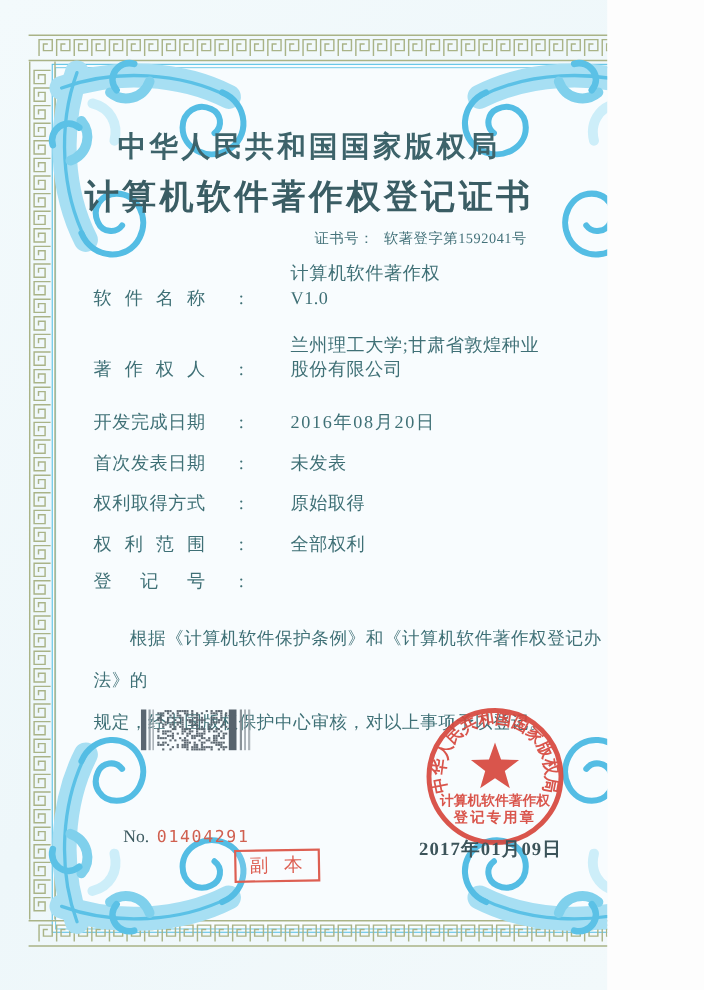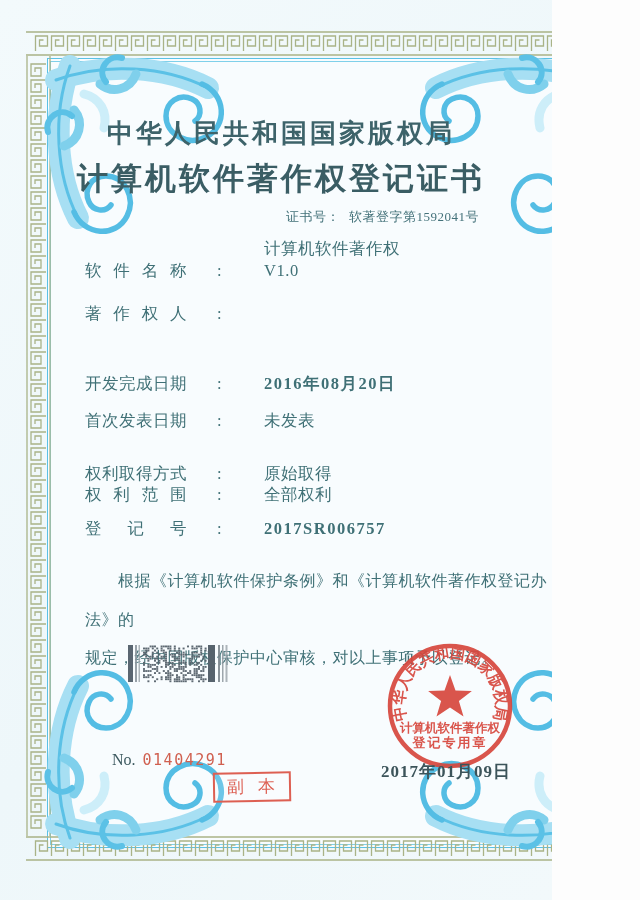--- a/index.html
+++ b/index.html
@@ -16,21 +16,21 @@
   .subtitle{position:absolute;left:60px;right:50px;top:160px;text-align:center;
         font-size:31px;font-weight:bold;letter-spacing:3px;color:#3a5d64;line-height:38px;}
   .certno{position:absolute;top:208px;right:73px;font-size:13px;color:#44727a;letter-spacing:.5px;}
   .certno .v{margin-left:9px;}
   .frow{position:absolute;left:85px;right:48px;display:flex;align-items:flex-end;
         font-size:16.5px;line-height:22px;letter-spacing:.5px;gap:29px;}
   .flabel{width:102px;text-align:justify;text-align-last:justify;text-justify:inter-character;flex:0 0 102px;}
   .colon{margin-left:1px;}
   .fvalue{margin-left:13px;}
   .fvalue .ver{display:block;}
-  .num{letter-spacing:1.5px;font-weight:bold;}
+  .num{letter-spacing:1.5px;}
   .statement{position:absolute;left:85px;width:494px;top:562px;font-size:16px;
         line-height:38.5px;letter-spacing:.5px;color:#3f7076;}
   .statement .l1{text-indent:33px;}
   .barcode{position:absolute;left:128px;top:644px;z-index:3;}
   .seal{position:absolute;left:372px;top:628px;width:156px;height:156px;z-index:5;opacity:.92;}
   .issue-date{position:absolute;left:381px;top:760px;z-index:6;font-size:17px;font-weight:600;
         letter-spacing:1px;color:#3c545a;}
   .serial{position:absolute;left:112px;top:751px;z-index:4;font-size:16px;color:#3d5a60;}
   .serial .no-num{font-family:"DejaVu Sans Mono",monospace;font-size:15px;letter-spacing:1.5px;
         color:#d06050;margin-left:7px;}
@@ -87,50 +87,50 @@
       <span class="colon">:</span>
       <span class="fvalue">
         <span>计算机软件著作权</span>
         <span class="ver">V1.0</span>
       </span>
     </div>
 
     <div class="frow" style="top:303px">
       <span class="flabel">著作权人</span>
       <span class="colon">:</span>
+      <span class="fvalue">兰州理工大学;甘肃省敦煌种业股份有限公司</span>
     </div>
 
     <div class="frow" style="top:373px">
       <span class="flabel">开发完成日期</span>
       <span class="colon">:</span>
       <span class="fvalue num">2016年08月20日</span>
     </div>
 
     <div class="frow" style="top:410px">
       <span class="flabel">首次发表日期</span>
       <span class="colon">:</span>
       <span class="fvalue">未发表</span>
     </div>
 
-    <div class="frow" style="top:463px">
+    <div class="frow" style="top:447px">
       <span class="flabel">权利取得方式</span>
       <span class="colon">:</span>
       <span class="fvalue">原始取得</span>
     </div>
 
     <div class="frow" style="top:484px">
       <span class="flabel">权利范围</span>
       <span class="colon">:</span>
       <span class="fvalue">全部权利</span>
     </div>
 
     <div class="frow" style="top:518px">
       <span class="flabel">登记号</span>
       <span class="colon">:</span>
-      <span class="fvalue num">2017SR006757</span>
     </div>
 
     <div class="statement">
       <div class="l1">根据《计算机软件保护条例》和《计算机软件著作权登记办法》的</div>
       <div class="l2">规定，经中国版权保护中心审核，对以上事项予以登记。</div>
     </div>
 
     <svg class="barcode" id="barcode" width="110" height="40" viewBox="0 0 110 40" xmlns="http://www.w3.org/2000/svg">
         <rect x="0" y="1" width="5" height="37" fill="#5a6671" opacity="1"></rect>
         <rect x="7" y="1" width="2" height="37" fill="#8d979e" opacity="0.9"></rect>

